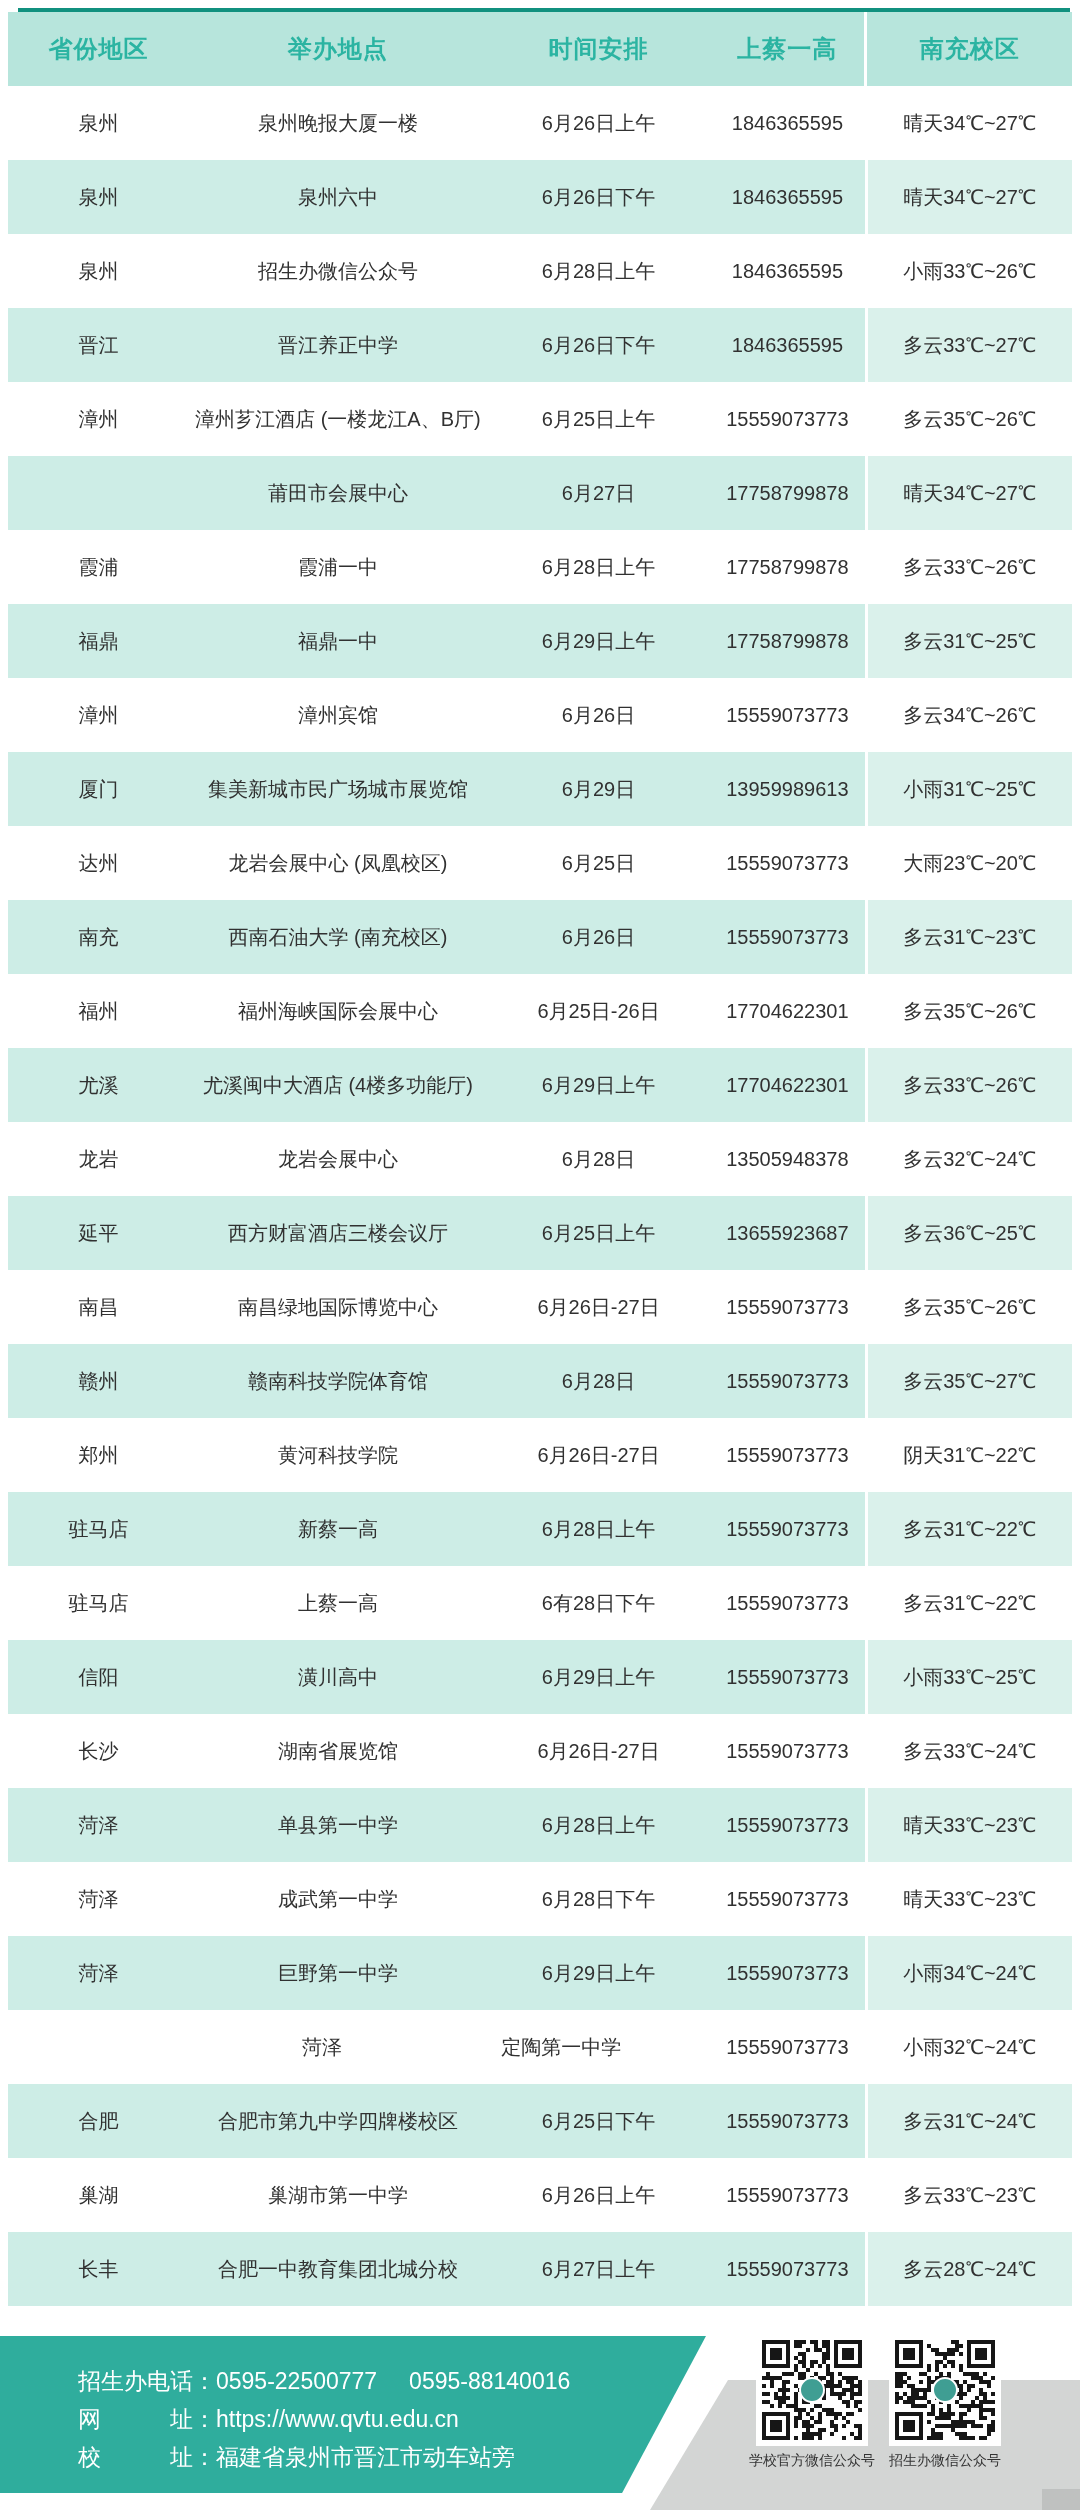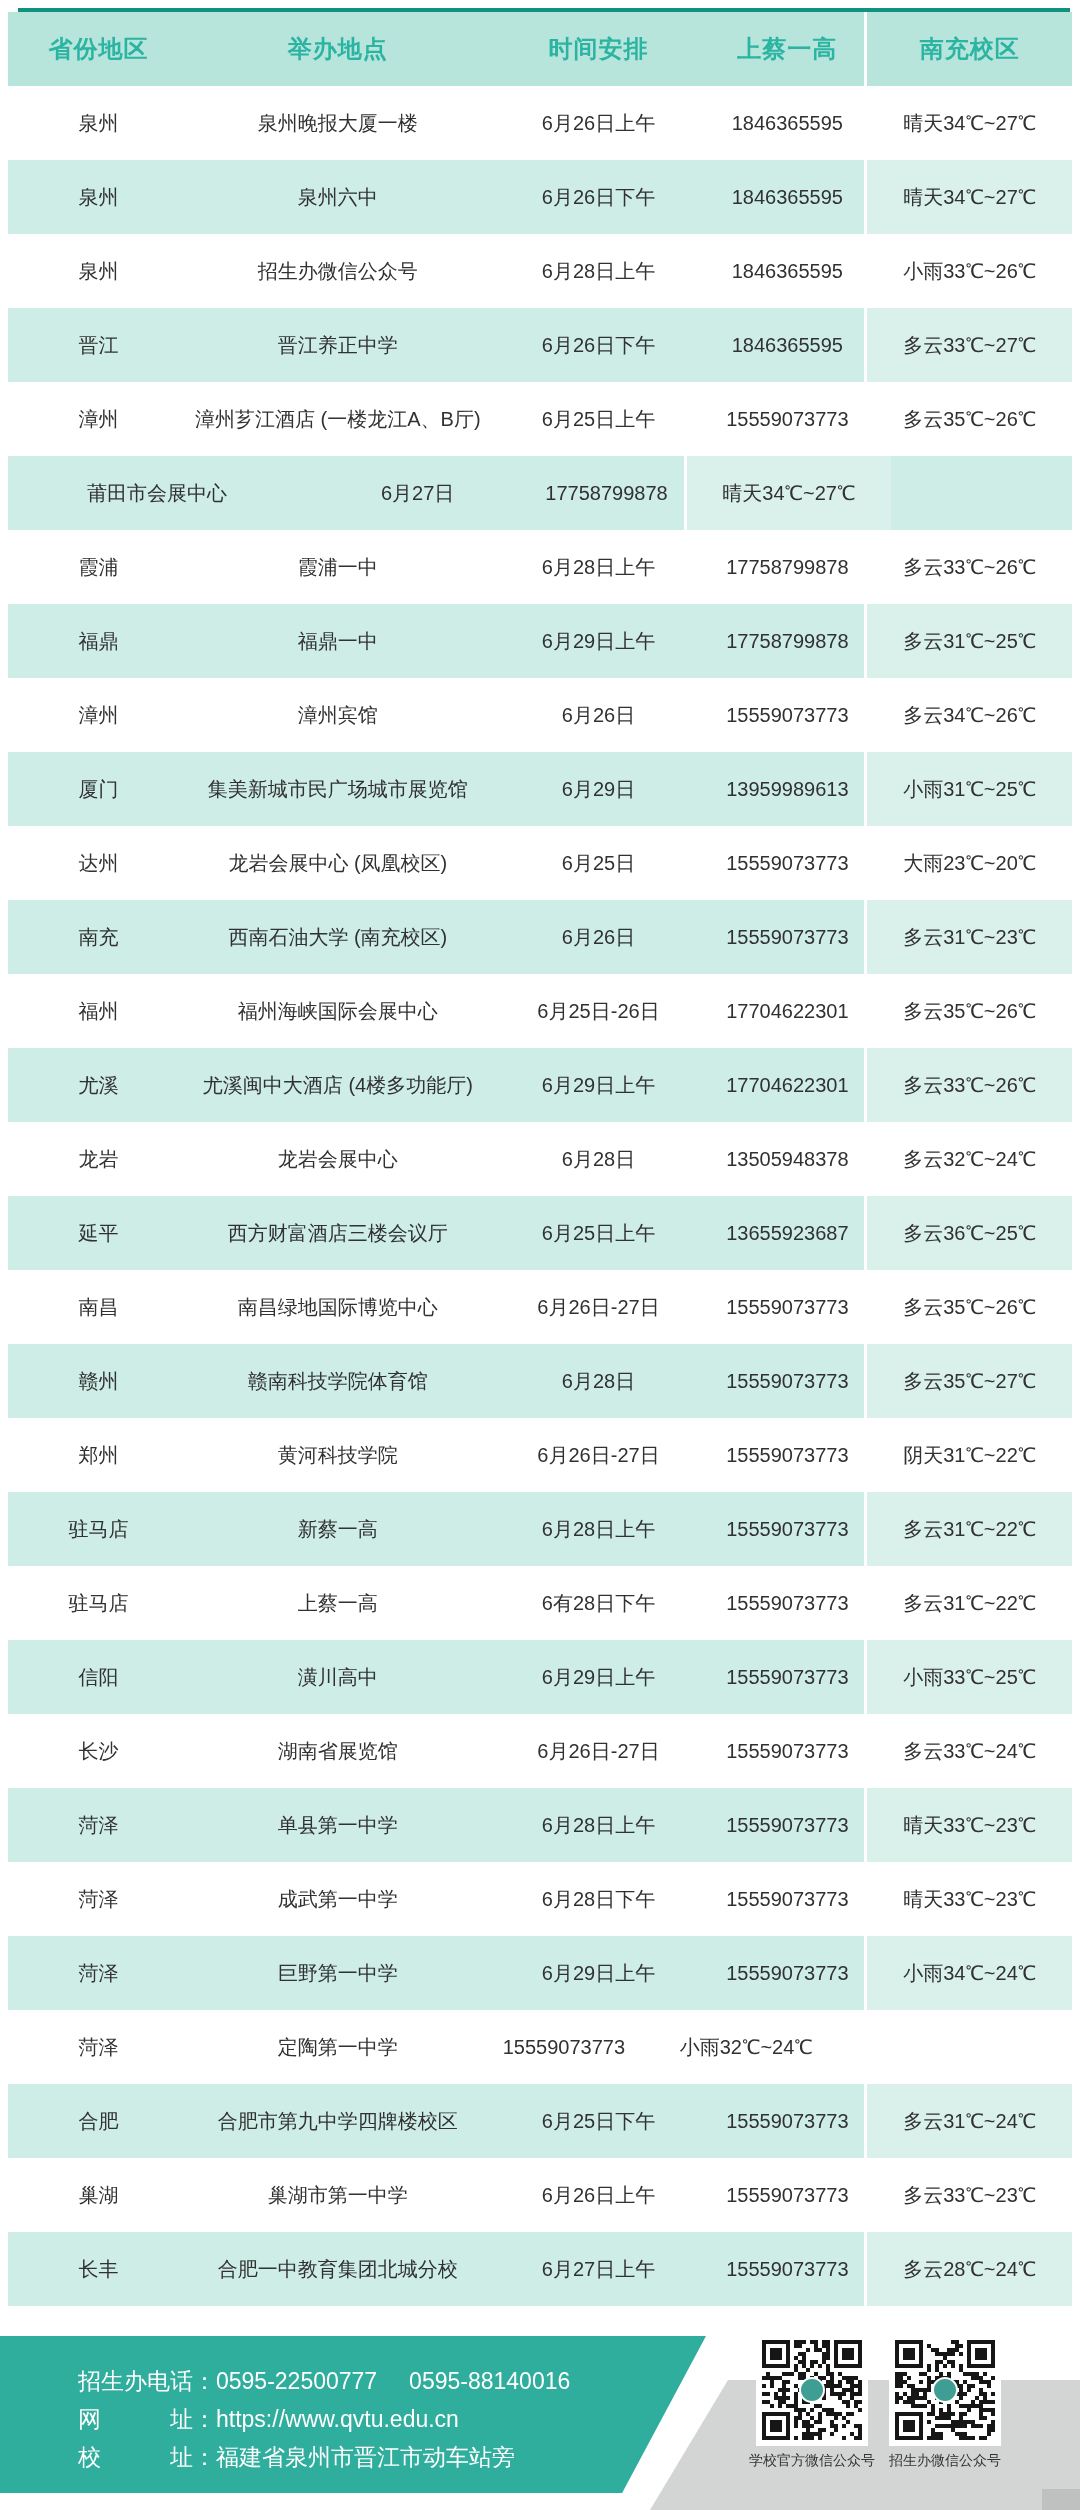--- a/index.html
+++ b/index.html
@@ -7,21 +7,21 @@
   .page{position:relative;width:1080px;height:2510px;overflow:hidden;background:#ffffff;}
 
   
   .top-line{position:absolute;top:8px;left:18px;right:10px;height:4px;background:#11917F;}
 
   
   .table{position:absolute;top:12px;left:8px;width:1064px;}
   .thead{display:flex;height:74px;background:#B7E5DC;}
   .thead .cell{display:flex;align-items:center;justify-content:center;
     color:#2BB4A2;font-size:24px;font-weight:bold;letter-spacing:1px;}
-  .trow{display:flex;height:74px;background:#ffffff;}
+  .trow{display:flex;height:74px;background:#ffffff;justify-content:flex-end;}
   .trow.alt{background:#CDEDE6;}
   .cell{display:flex;align-items:center;justify-content:center;
     font-size:20px;color:#313131;white-space:nowrap;}
   .c0{width:17%;}
   .c1{width:28%;}
   .c2{width:21%;}
   .c3{width:14.5%;}
   .c4{width:19.5%;border-left:3px solid #ffffff;box-sizing:border-box;}
   .trow.alt .c4{background:#DAF1EB;}
 

